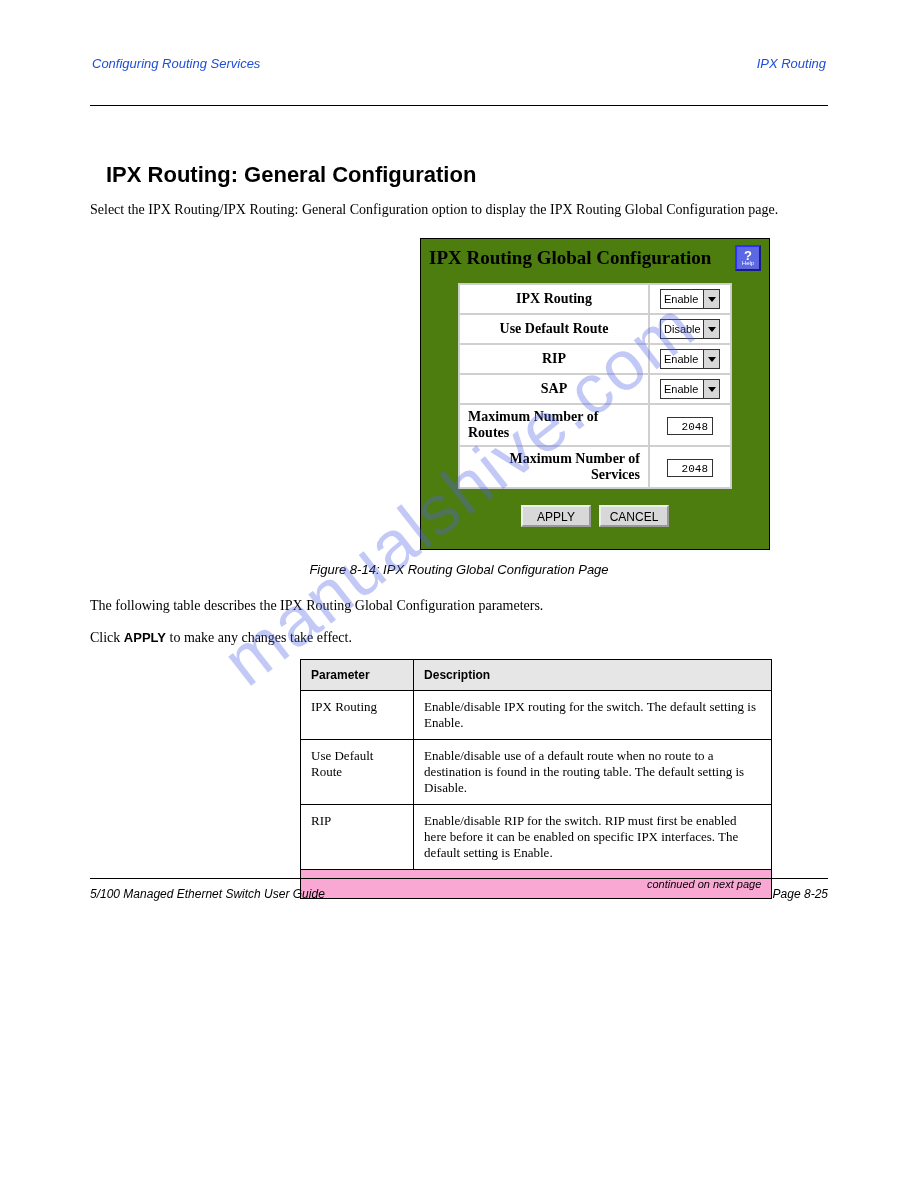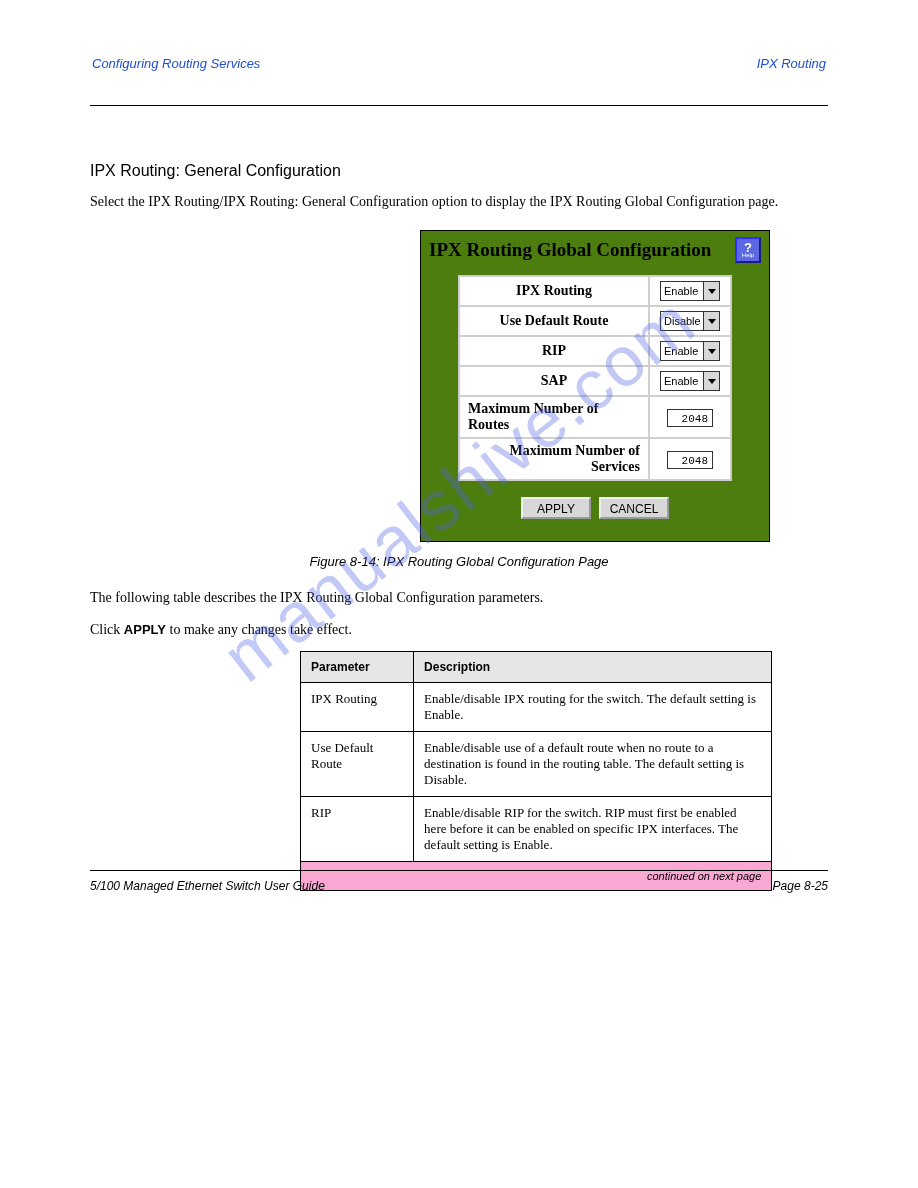--- a/index.html
+++ b/index.html
@@ -26,23 +26,23 @@
     display: flex;
     justify-content: space-between;
     font-family: Arial, Helvetica, sans-serif;
     font-size: 13px;
     font-style: italic;
     color: #1d4ed8;
     padding: 0 2px 6px 2px;
   }
   .section-heading {
     font-family: Arial, Helvetica, sans-serif;
-    font-size: 16px;
-    margin: 56px 0 12px 0;
-    font-weight: 400;
+    font-size: 22px;
+    margin: 56px 0 12px 16px;
+    font-weight: 700;
   }
   .intro-text {
     font-size: 14px;
     margin: 8px 0 10px 0;
     line-height: 1.45;
     font-family: Liberation Serif, serif;
   }
   .body-text {
     font-size: 14px;
     margin: 10px 0;

